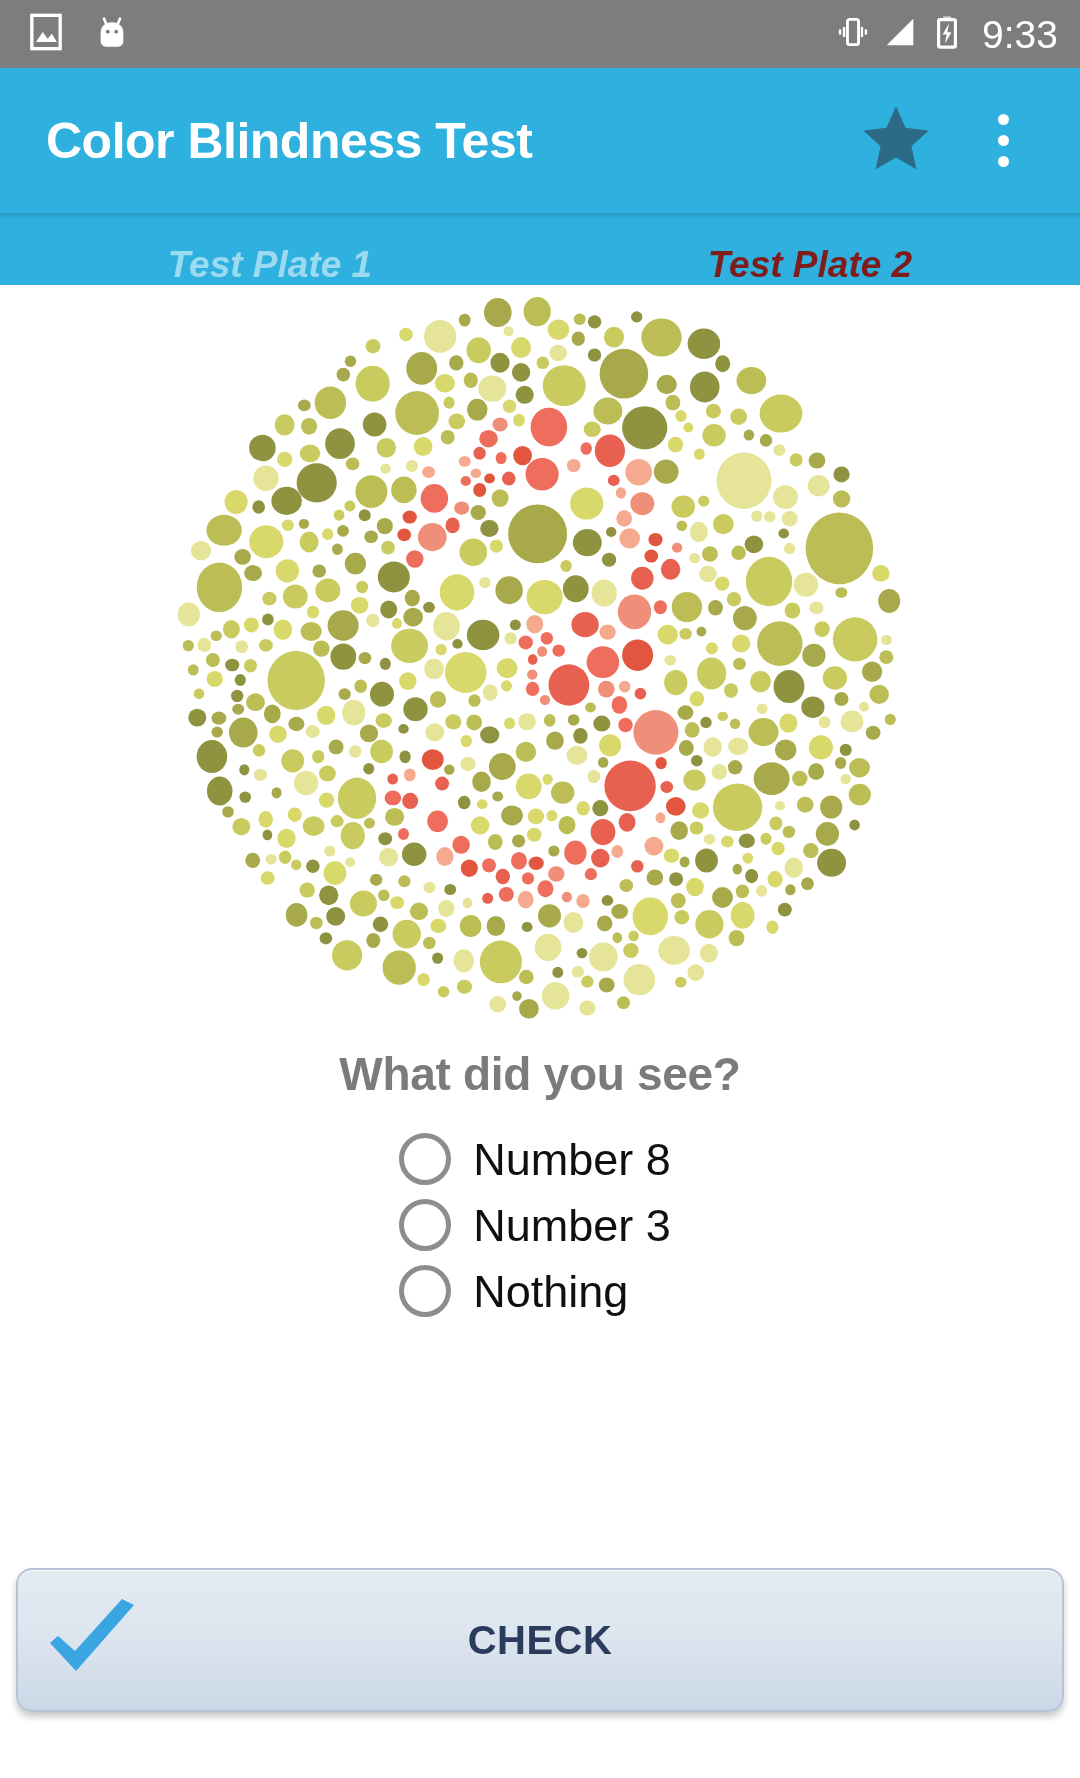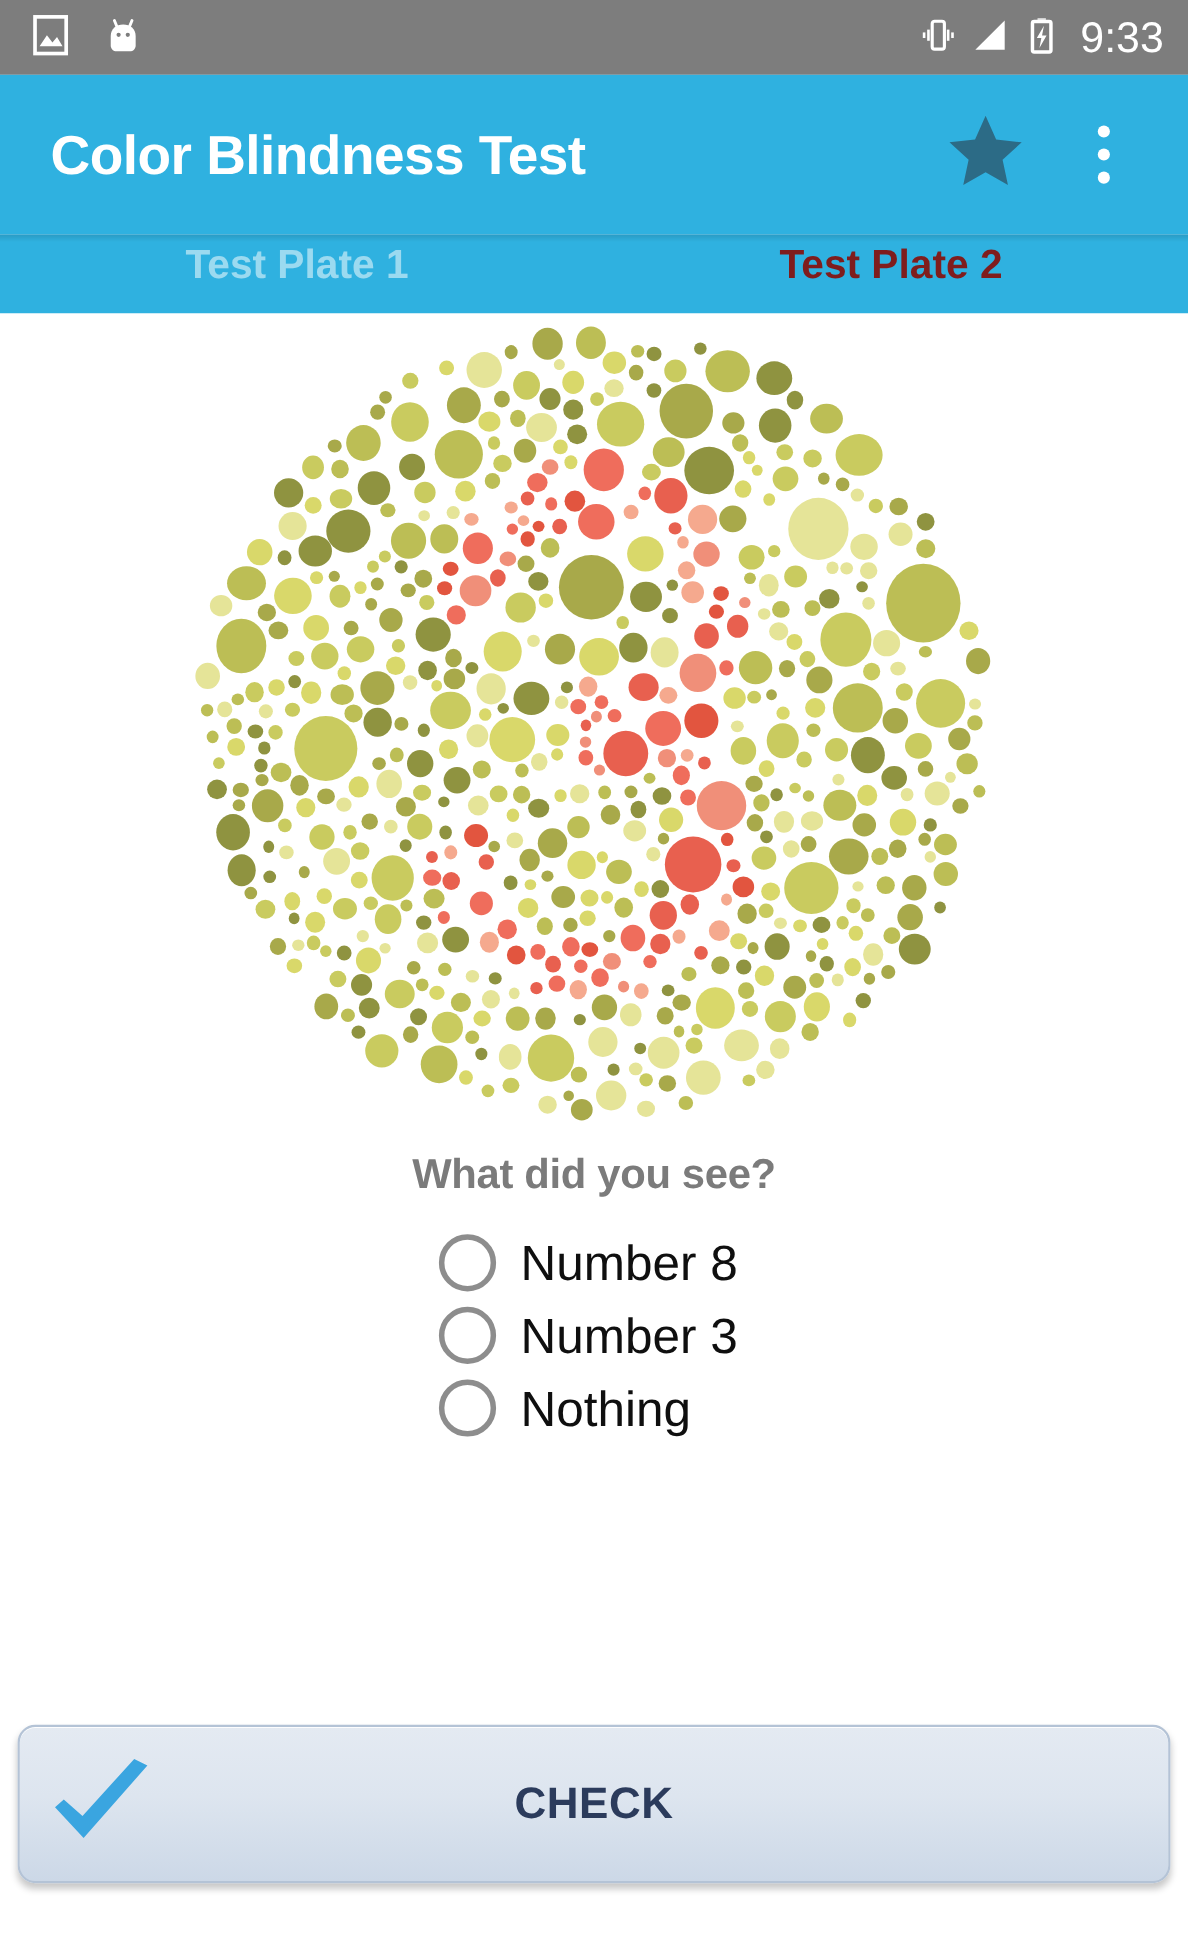--- a/index.html
+++ b/index.html
@@ -110,24 +110,25 @@
     height: 7px;
     background: linear-gradient(to bottom, rgba(0,0,0,0.13), rgba(0,0,0,0));
     pointer-events: none;
   }
   .tab {
     flex: 1 1 0;
     text-align: center;
     font-size: 37px;
     font-weight: 700;
     color: rgba(255,255,255,0.52);
-    padding-bottom: 24px;
+    padding-bottom: 0;
     white-space: nowrap;
     cursor: pointer;
     line-height: 1.05;
+    font-style: italic;
   }
   .tab.active { color: #7f1d1d; }
 
   
   .content {
     flex: 1 1 auto;
     background: #ffffff;
     display: flex;
     flex-direction: column;
     align-items: center;
@@ -138,21 +139,21 @@
   .plate-wrap {
     width: 740px;
     height: 740px;
     margin-top: 4px;
     position: relative;
     flex: 0 0 auto;
   }
   .plate-svg { display: block; width: 740px; height: 740px; }
 
   .question {
-    font-size: 38px;
+    font-size: 46px;
     font-weight: 700;
     color: #7b7b7b;
     text-align: right;
     margin-top: 18px;
     letter-spacing: -0.3px;
   }
 
   .options {
     margin-top: 32px;
     display: flex;

